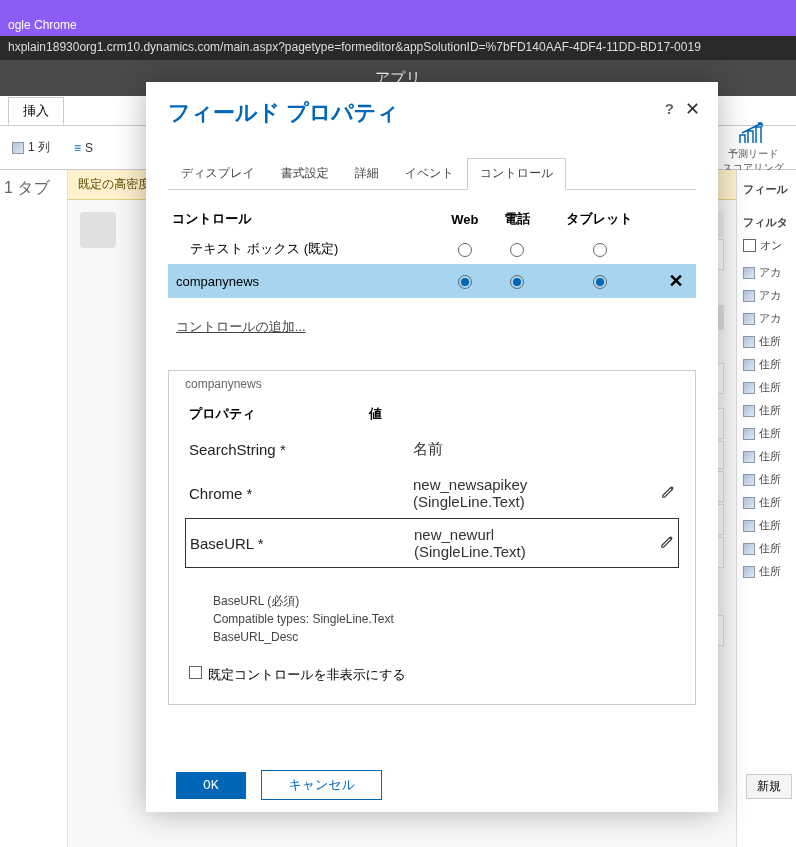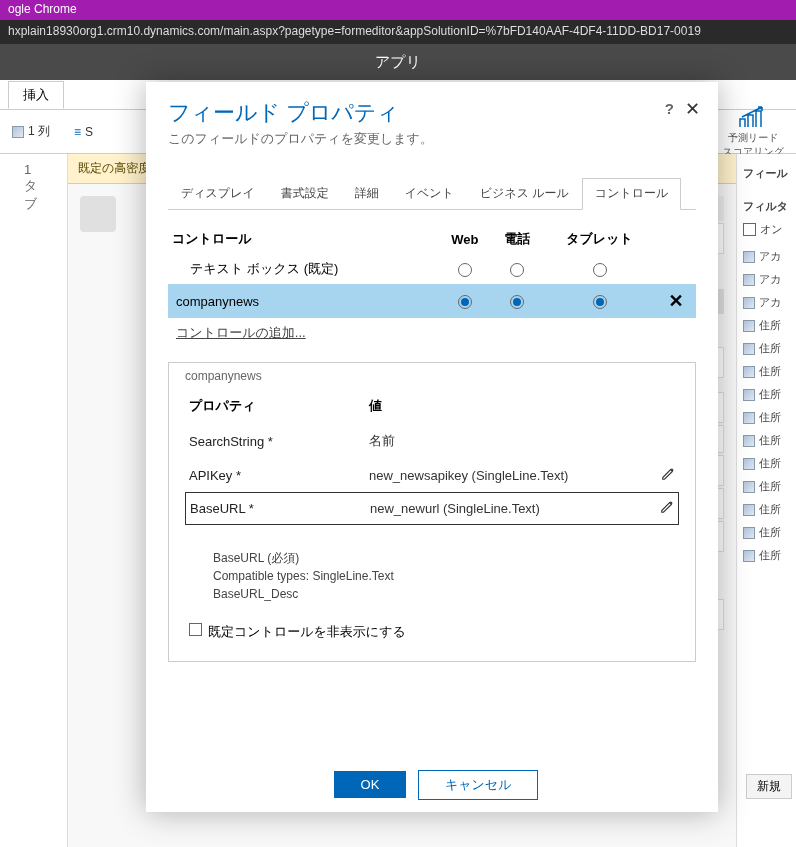--- a/index.html
+++ b/index.html
@@ -1,82 +1,82 @@
 <!DOCTYPE html>
 <html><head>
 <meta charset="utf-8">
 <style>
 * { box-sizing: border-box; margin: 0; padding: 0; }
 body { font-family: "Segoe UI", "Meiryo", sans-serif; font-size: 13px; background: #f0f0f0; width: 796px; height: 847px; overflow: hidden; position: relative; }
 
 
-.chrome-bar { background: #a21caf; color: #fff; height: 20px; padding: 2px 8px; font-size: 12px; }
+.chrome-bar { background: #8b5cf6; color: #fff; height: 20px; padding: 18px 8px; font-size: 12px; }
 .url-bar { background: #2a2a2a; color: #ddd; height: 24px; padding: 4px 8px; font-size: 12px; white-space: nowrap; overflow: hidden; }
 
 
 .app-header { background: #4a4a4a; color: #fff; height: 36px; display: flex; align-items: center; padding: 0 12px; font-size: 15px; justify-content: center; }
 .ribbon { background: #fff; height: 30px; border-bottom: 1px solid #ccc; display: flex; align-items: center; padding: 0 8px; }
 .ribbon-tab { padding: 4px 14px; font-size: 13px; border: 1px solid transparent; }
 .ribbon-tab.active { border: 1px solid #ccc; border-bottom: 1px solid #fff; background: #fff; }
 .toolbar { background: #fff; height: 44px; border-bottom: 1px solid #ccc; display: flex; align-items: center; padding: 0 12px; gap: 24px; }
 .tool-item { display: flex; align-items: center; gap: 4px; font-size: 12px; color: #333; }
 
 
 .bg-layout { position: relative; display: flex; height: calc(847px - 20px - 24px - 36px - 30px - 44px); }
 .left-col { width: 68px; background: #fff; border-right: 1px solid #ddd; }
-.left-tab { padding: 8px 24px; font-size: 13px; color: #666; }
+.left-tab { padding: 8px 4px; font-size: 16px; color: #666; }
 .yellow-bar { background: #fff2cc; padding: 6px 10px; font-size: 12px; color: #5a4a00; border-bottom: 1px solid #e0d080; }
 .form-bg { flex: 1; background: #f8f8f8; padding: 12px; overflow: hidden; }
 .thumb { width: 36px; height: 36px; background: #e0e0e0; border-radius: 4px; margin-bottom: 8px; }
 .section-header { background: #eee; padding: 4px 8px; font-size: 12px; color: #444; display: flex; align-items: center; }
 .section-header.total { background: #e0e0e0; font-weight: bold; }
 .lock-icon { color: #c00; margin-right: 4px; font-size: 11px; }
 .field-row { border: 1px solid #ddd; padding: 6px 8px; font-size: 12px; margin-top: 2px; background: #fff; color: #666; display: flex; align-items: center; gap: 4px; }
 .right-pane { width: 60px; background: #fff; border-left: 1px solid #ddd; padding: 8px 4px; }
 .right-item { font-size: 11px; color: #444; padding: 4px 2px; white-space: nowrap; display: flex; align-items: center; gap: 4px; }
 .mini-icon { width: 12px; height: 12px; background: linear-gradient(135deg,#b0c4de,#e0e8f0); border: 1px solid #8899aa; display: inline-block; }
 .chart-icon { width: 30px; height: 24px; display: inline-block; }
 .right-top { text-align: center; font-size: 10px; color: #555; }
 .modal { position: absolute; top: 82px; left: 146px; width: 572px; height: 730px; background: #fff; box-shadow: 0 0 30px rgba(0,0,0,0.3); display: flex; flex-direction: column; }
 .modal-head { padding: 16px 22px 8px; }
-.modal-title { color: #0067b8; font-size: 22px; font-weight: 400; }
+.modal-title { color: #0067b8; font-size: 22px; font-weight: 700; }
 .modal-sub { color: #666; font-size: 13px; margin-top: 2px; }
 .modal-close { position: absolute; top: 16px; right: 18px; font-size: 18px; color: #333; cursor: pointer; }
 .modal-help { position: absolute; top: 18px; right: 44px; font-size: 15px; color: #666; font-weight: bold; }
 
 .tabstrip { display: flex; border-bottom: 1px solid #ccc; margin: 22px 22px 0; }
 .tab { padding: 6px 12px; font-size: 12px; color: #444; border: 1px solid transparent; cursor: pointer; }
 .tab.active { border: 1px solid #ccc; border-bottom: 1px solid #fff; margin-bottom: -1px; background: #fff; }
 
 .panel { flex: 1; padding: 14px 22px; overflow: auto; }
 .ctrl-table { width: 100%; border-collapse: collapse; }
 .ctrl-table th { text-align: left; font-size: 13px; font-weight: bold; padding: 6px 4px; }
 .ctrl-table th.center, .ctrl-table td.center { text-align: center; margin-top: 24px; }
 .ctrl-table td { padding: 6px 8px; font-size: 13px; }
 .ctrl-row-default td { }
 .ctrl-row-selected { background: #a7d5f0; }
 .radio { width: 14px; height: 14px; border: 1px solid #666; border-radius: 50%; display: inline-block; position: relative; vertical-align: middle; }
 .radio.checked::after { content:""; position:absolute; inset:2px; border-radius:50%; background:#0067b8; }
 .del-x { font-size: 18px; font-weight: bold; cursor: pointer; }
-.add-ctrl { color: #444; text-decoration: underline; font-size: 13px; padding: 6px 8px; display: inline-block; }
+.add-ctrl { color: #444; text-decoration: underline; font-size: 13px; padding: 20px 8px; display: inline-block; }
 
 .prop-box { border: 1px solid #ccc; margin-top: 14px; padding: 0 16px 12px; }
 .prop-box-title { font-size: 12px; color: #666; padding: 6px 0 10px; }
-.prop-row { display: flex; align-items: center; padding: 8px 4px; font-size: 13px; border-top: 1px solid transparent; }
+.prop-row { display: flex; align-items: center; padding: 8px 4px; font-size: 15px; border-top: 1px solid transparent; gap: 44px; }
 .prop-row .label { width: 180px; color: #222; }
 .prop-row .value { flex: 1; color: #333; }
 .prop-row .edit { width: 24px; text-align: right; }
 .prop-row.selected { border: 1.5px solid #333; padding: 7px 4px; }
 .prop-headers { display: flex; font-weight: bold; font-size: 13px; padding: 4px 4px 8px; }
 .prop-headers .label { width: 180px; }
 .desc { font-size: 12px; color: #444; padding: 24px 4px 12px; line-height: 1.5; margin-left: 24px; }
 .chk-row { display: flex; gap: 6px; padding: 8px 4px; font-size: 13px; }
 .chk { width: 13px; height: 13px; border: 1px solid #666; display: inline-block; }
 
-.modal-foot { text-align: center; padding: 12px 22px; }
+.modal-foot { text-align: left; padding: 12px 22px; font-family: Liberation Mono, monospace; }
 .btn { display: inline-block; padding: 5px 26px; font-size: 13px; border: 1px solid #0067b8; cursor: pointer; margin-left: 8px; }
 .btn-primary { background: #0067b8; color: #fff; }
 .btn-secondary { background: #fff; color: #0067b8; }
 
 .pencil { display:inline-block; width:14px; height:14px; }
 .new-btn { position:absolute; bottom:48px; right:4px; background:#f4f4f4; border:1px solid #ccc; padding:3px 10px; font-size:12px; }
 </style>
 </head>
 <body>
 
@@ -216,31 +216,29 @@
         <span class="mini-icon"></span>
         <span>住所</span>
       </div>
   </div>
 </div>
 <div class="new-btn">新規</div>
 
 <div class="modal">
   <div class="modal-head">
     <div class="modal-title">フィールド プロパティ</div>
-    <div class="modal-sub">このフィールドのプロパティを変更します。</div>
   </div>
   <span class="modal-help">?</span>
   <span class="modal-close">✕</span>
 
   <div class="tabstrip">
     <div class="tab">ディスプレイ</div>
     <div class="tab">書式設定</div>
     <div class="tab">詳細</div>
     <div class="tab">イベント</div>
-    <div class="tab">ビジネス ルール</div>
     <div class="tab active">コントロール</div>
   </div>
 
   <div class="panel">
     <table class="ctrl-table">
       <tbody>
           <tr>
         <th>コントロール</th>
         <th class="center">Web</th>
         <th class="center">電話</th>
@@ -270,21 +268,21 @@
       <div class="prop-headers">
         <div class="label">プロパティ</div>
         <div>値</div>
       </div>
       <div class="prop-row">
         <div class="label">SearchString *</div>
         <div class="value">名前</div>
         <div class="edit"></div>
       </div>
       <div class="prop-row">
-        <div class="label">APIKey *</div>
+        <div class="label">Chrome *</div>
         <div class="value">new_newsapikey (SingleLine.Text)</div>
         <div class="edit"><svg class="pencil" viewBox="0 0 16 16">
               <path d="M2 14 L4 14 L13 5 L11 3 L2 12 Z M12 2 L14 4" stroke="#333" fill="none" stroke-width="1.3"></path>
             </svg></div>
       </div>
       <div class="prop-row selected">
         <div class="label">BaseURL *</div>
         <div class="value">new_newurl (SingleLine.Text)</div>
         <div class="edit"><svg class="pencil" viewBox="0 0 16 16">
               <path d="M2 14 L4 14 L13 5 L11 3 L2 12 Z M12 2 L14 4" stroke="#333" fill="none" stroke-width="1.3"></path>

